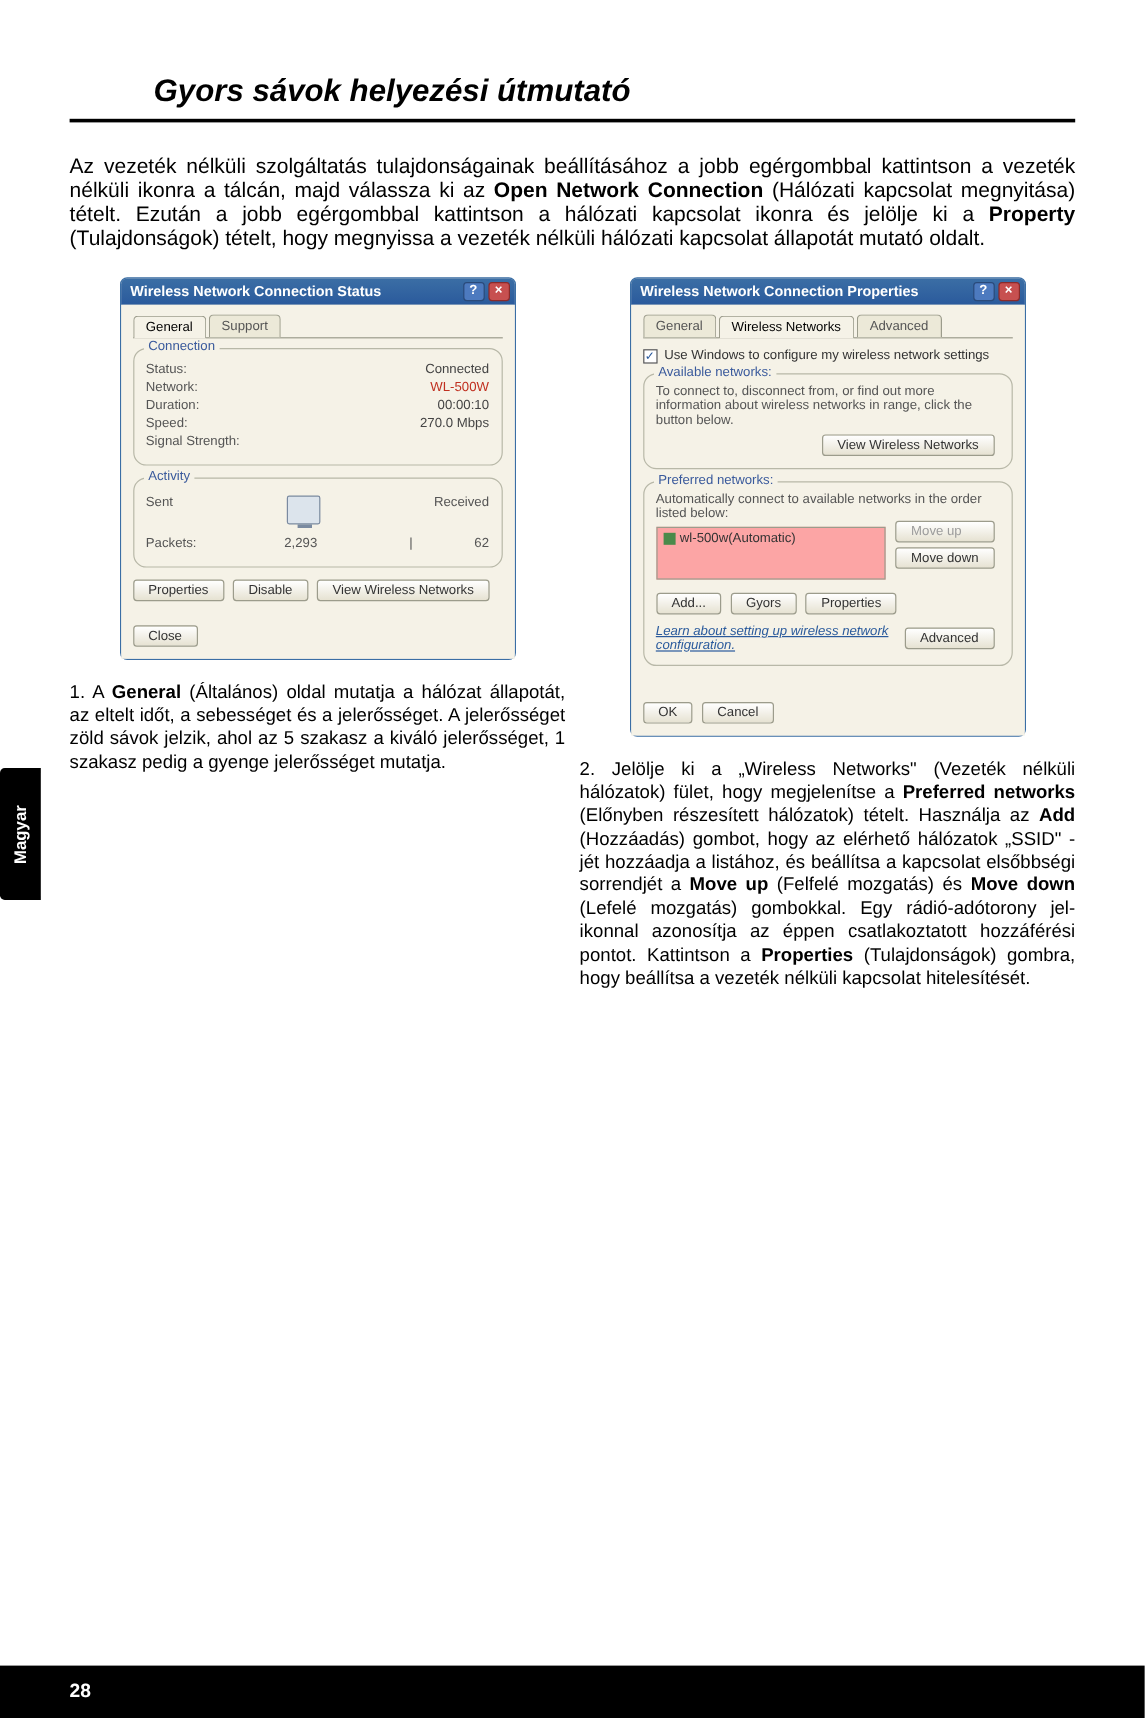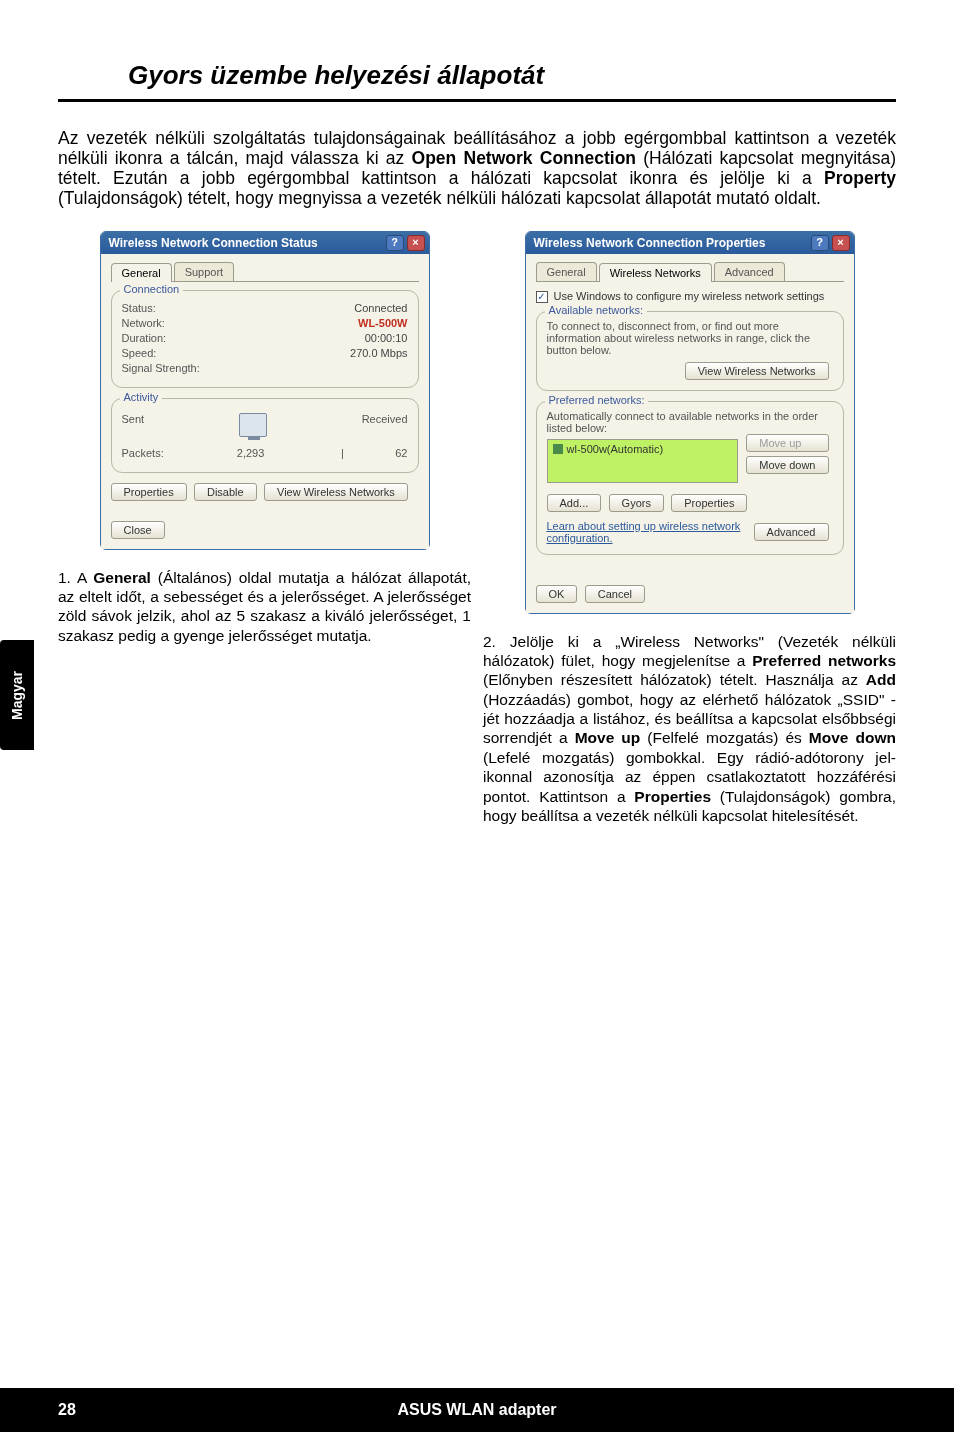--- a/index.html
+++ b/index.html
@@ -102,52 +102,52 @@
   .grp-legend {
     position:absolute;
     top:-8px; left:8px;
     background:#f5f2e7;
     padding:0 4px;
     color:#3a5a9c;
     font-size:11px;
   }
   .kv { display:flex; justify-content:space-between; font-size:11px; margin:3px 0; color:#555;}
   .kv .v { color:#444; }
-  .kv .v.red { color:#c03020; font-weight:bold; }
+  .kv .v.red { color:#c03020; font-weight:normal; }
   .activity-row { display:flex; justify-content:space-between; align-items:flex-start; margin:6px 0 10px 0; font-size:11px; color:#555;}
   .monitor-icon { width:28px; height:24px; background:#dce4ec; border:1px solid #7a8aa0; border-radius:2px; position:relative;}
   .monitor-icon::after { content:""; position:absolute; bottom:-4px; left:8px; width:12px; height:3px; background:#7a8aa0;}
   .btn {
     display:inline-block;
     padding:2px 12px;
     border:1px solid #9c9c8c;
     background:linear-gradient(#fff,#e6e2d2);
     border-radius:3px;
     font-size:11px;
     color:#333;
     margin-right:4px;
   }
   .btn.disabled { color:#9c9c9c; }
   .dlg-footer { text-align:left; padding-top:20px; }
   .checkbox { display:flex; align-items:flex-start; gap:6px; font-size:11px; margin-bottom:8px;}
   .cb { width:12px; height:12px; border:1px solid #555; background:#fff; margin-top:1px; display:flex; align-items:center; justify-content:center; font-size:10px; color:#2a5a9c;}
   .listbox {
     border:1px solid #9c9c8c;
-    background:#bef264;
+    background:#fca5a5;
     height:44px;
     padding:3px 5px;
     margin:5px 0;
     font-size:11px;
   }
   .listbox .item { display:flex; align-items:center; gap:4px; }
   .ap-icon { width:10px; height:10px; background:#4a8a4a; display:inline-block;}
   .side-btns { display:flex; flex-direction:column; gap:4px; }
   .hlayout { display:flex; gap:8px; align-items:flex-start;}
   .hlayout .grow { flex:1;}
-  .link { color:#2a5a9c; text-decoration:underline; font-size:11px;}
+  .link { color:#2a5a9c; text-decoration:underline; font-size:11px;font-style:italic;}
   .caption {
     font-size: 15.5px;
     line-height: 1.25;
     text-align: justify;
   }
   .caption b { font-weight:bold; }
   .side-tab {
     position:absolute;
     left:0;
     top:640px;
@@ -180,21 +180,21 @@
   .footer-bar .pnum { width:60px; }
   .footer-bar .ptitle { flex:1; text-align:center; }
 </style>
 </head>
 <body>
 
 <div class="side-tab">Magyar</div>
 
 <div class="page">
   <div class="title-block">
-    <div class="page-title">Gyors üzembe helyezési állapotát</div>
+    <div class="page-title">Gyors sávok helyezési útmutató</div>
     <div class="hr"></div>
   </div>
 
   <p class="intro">
     <span>Az vezeték nélküli szolgáltatás tulajdonságainak beállításához a jobb egérgombbal kattintson a vezeték nélküli ikonra a tálcán, majd válassza ki az </span><b>Open Network Connection</b><span> (Hálózati kapcsolat megnyitása) tételt. Ezután a jobb egérgombbal kattintson a hálózati kapcsolat ikonra és jelölje ki a </span><b>Property</b><span> (Tulajdonságok) tételt, hogy megnyissa a vezeték nélküli hálózati kapcsolat állapotát mutató oldalt.</span>
   </p>
 
   <div class="cols">
 
     <div class="col">
@@ -326,15 +326,14 @@
 
       <p class="caption">
         <span>2. </span><span>Jelölje ki a „Wireless Networks" (Vezeték nélküli hálózatok) fület, hogy megjelenítse a </span><b>Preferred networks</b><span> (Előnyben részesített hálózatok) tételt. Használja az </span><b>Add</b><span> (Hozzáadás) gombot, hogy az elérhető hálózatok „SSID" -jét hozzáadja a listához, és beállítsa a kapcsolat elsőbbségi sorrendjét a </span><b>Move up</b><span> (Felfelé mozgatás) és </span><b>Move down</b><span> (Lefelé mozgatás) gombokkal. Egy rádió-adótorony jel-ikonnal azonosítja az éppen csatlakoztatott hozzáférési pontot. Kattintson a </span><b>Properties</b><span> (Tulajdonságok) gombra, hogy beállítsa a vezeték nélküli kapcsolat hitelesítését.</span>
       </p>
     </div>
   </div>
 </div>
 
 <div class="footer-bar">
   <span class="pnum">28</span>
-  <span class="ptitle">ASUS WLAN adapter</span>
   <span style="width:60px;"></span>
 </div>
 
 </body></html>

